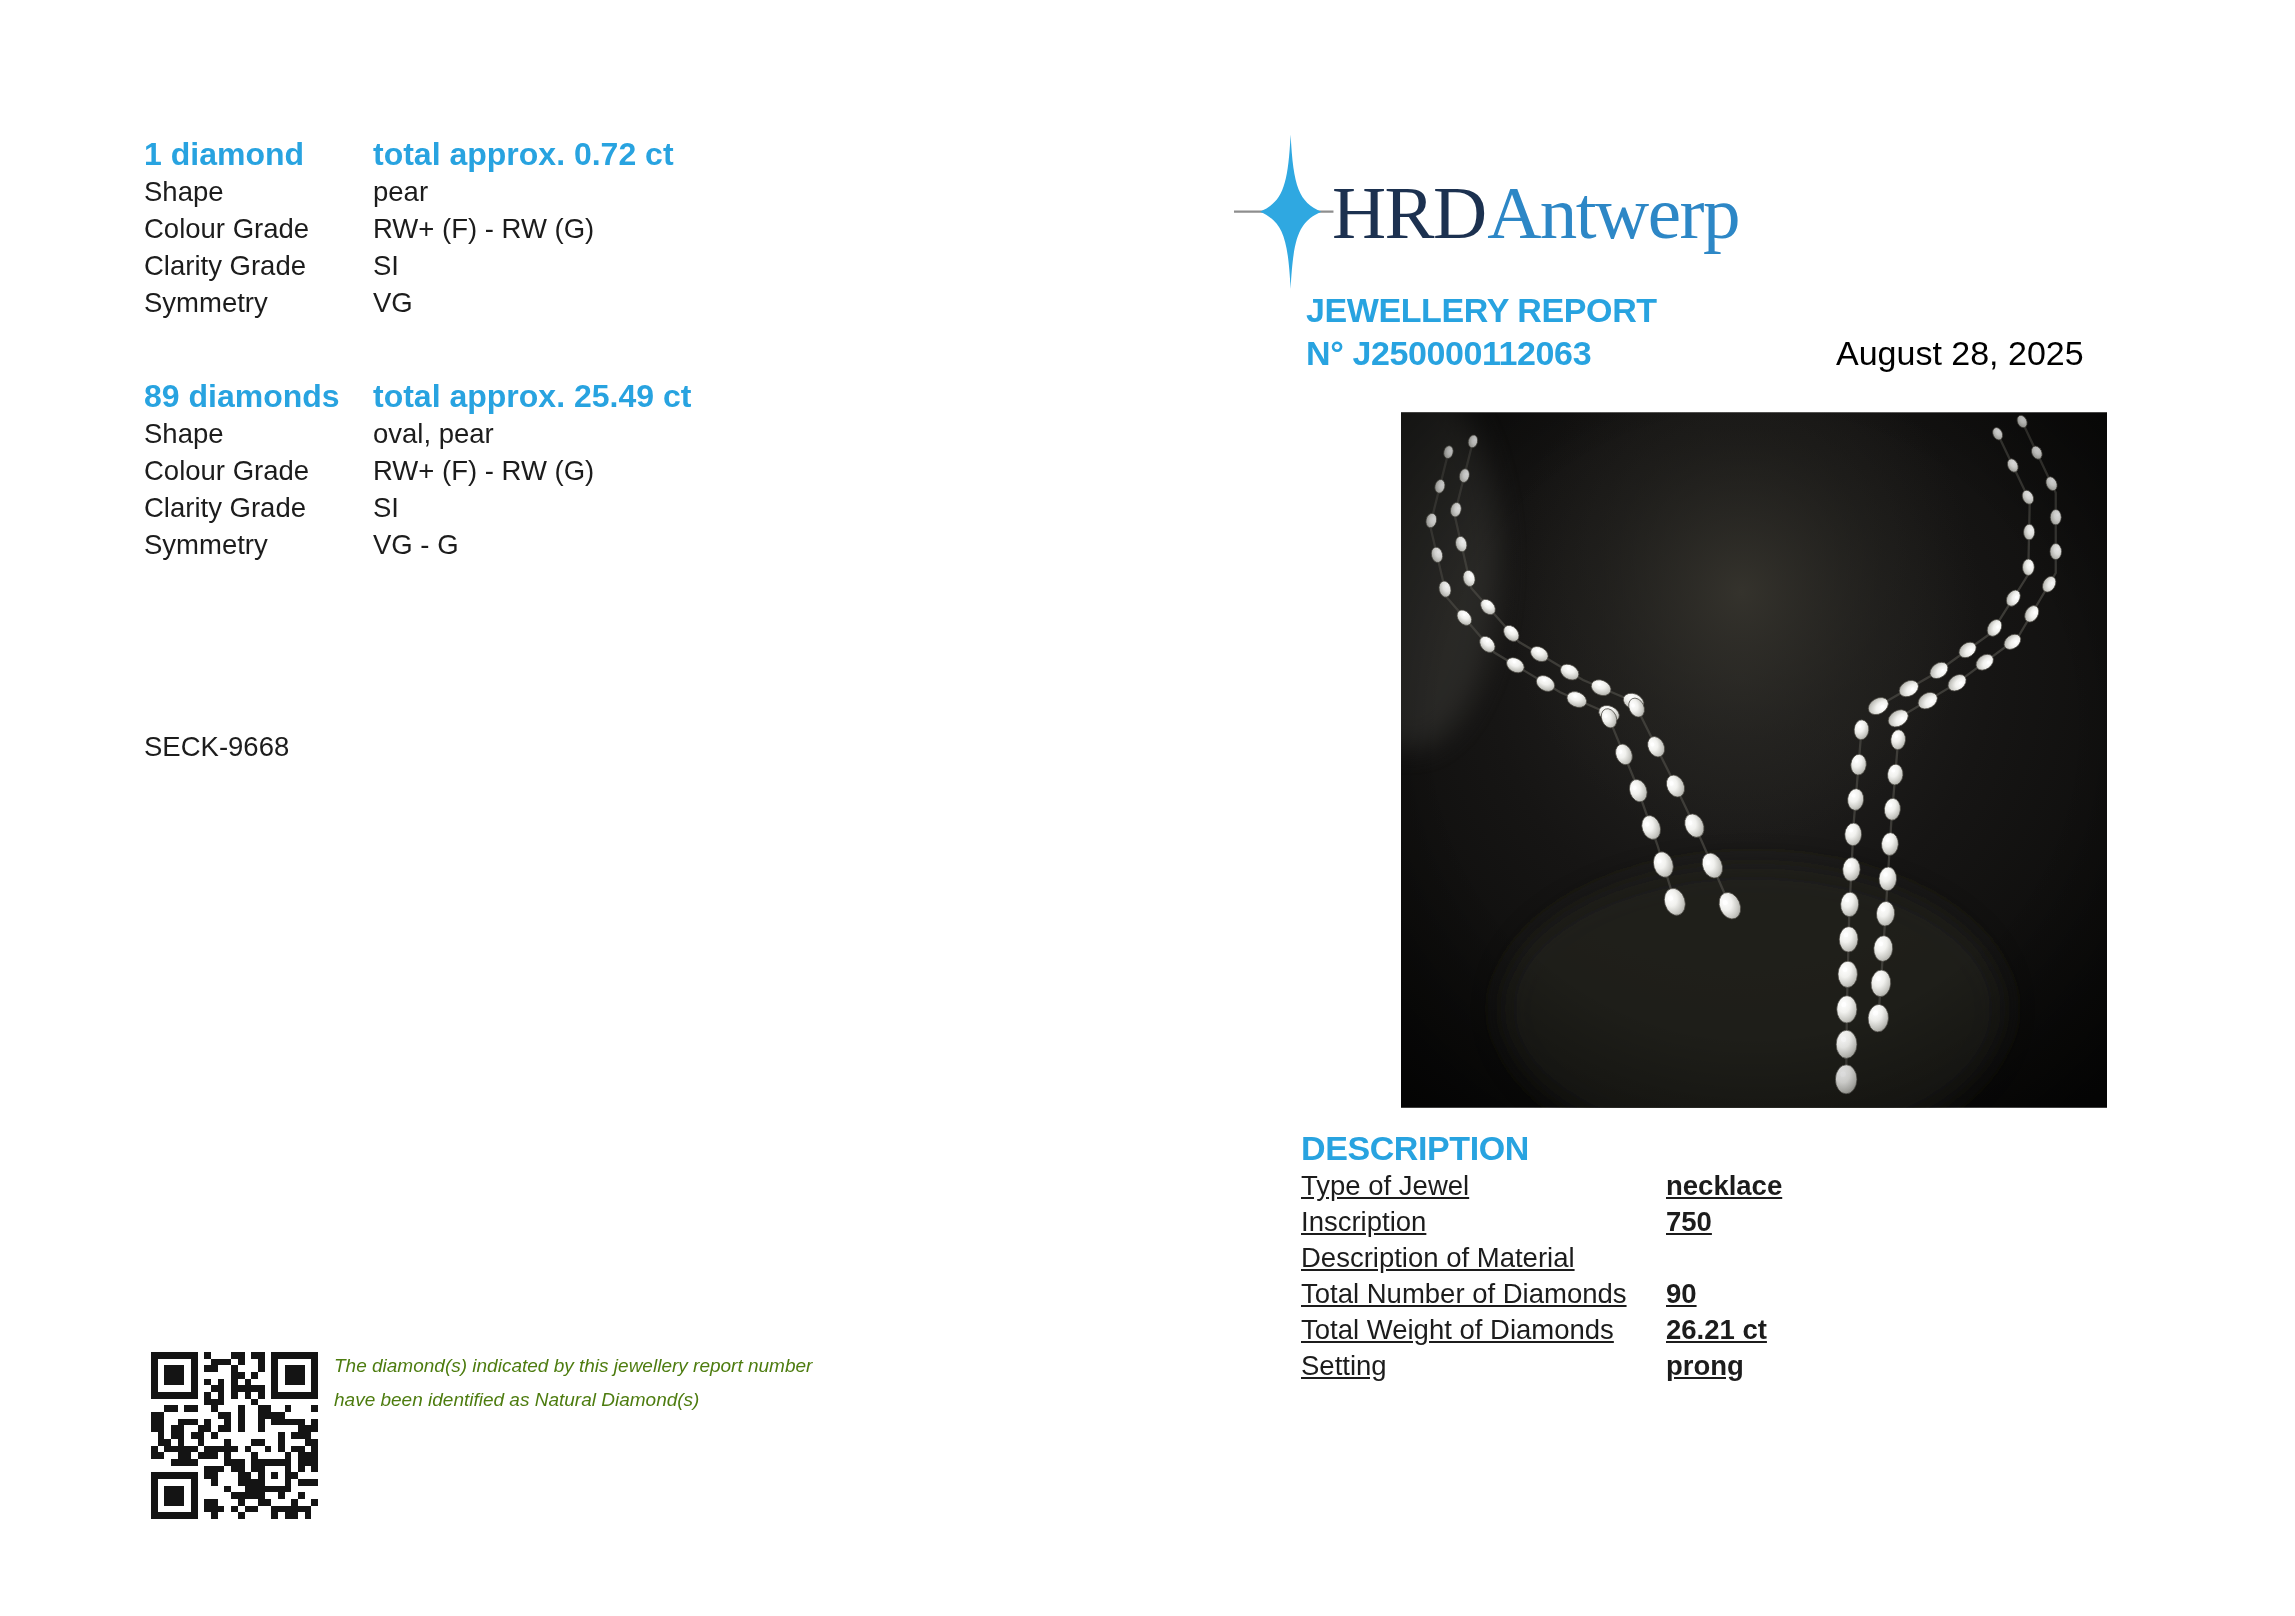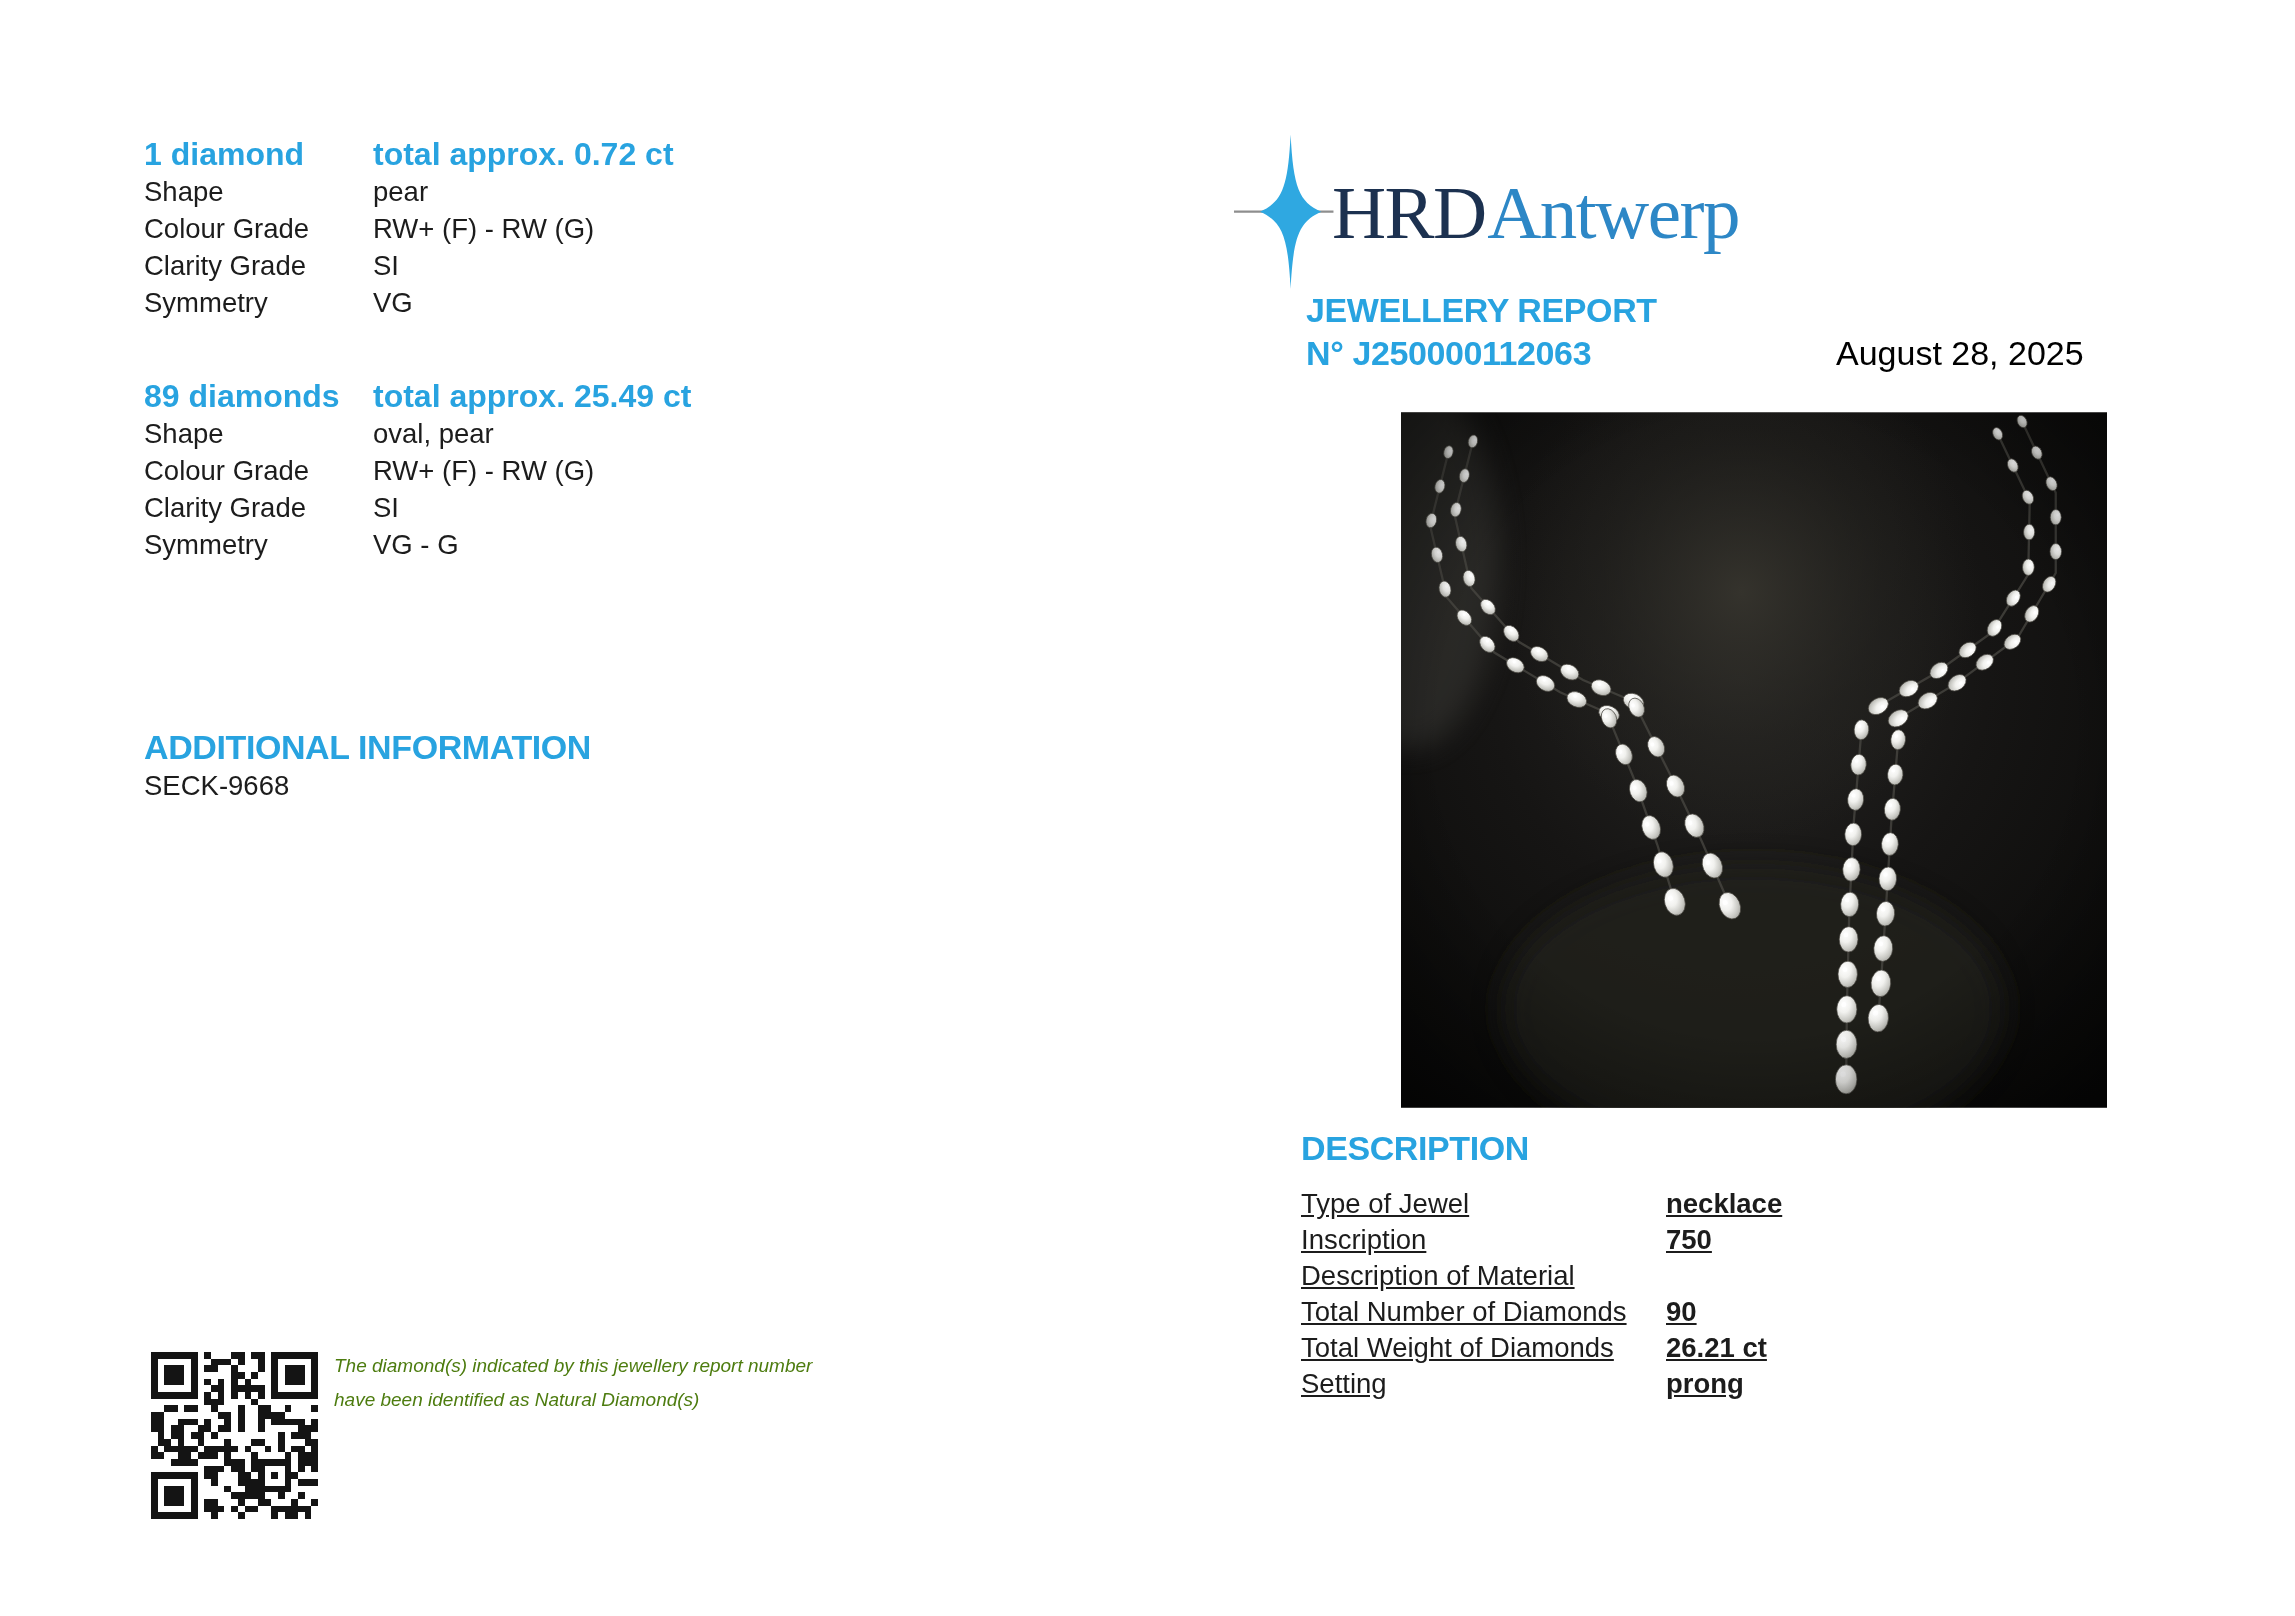--- a/index.html
+++ b/index.html
@@ -98,21 +98,20 @@
     <span class="lbl">Clarity Grade</span>
     <span class="val">SI</span>
   </div>
   <div class="row">
     <span class="lbl">Symmetry</span>
     <span class="val">VG - G</span>
   </div>
 </section>
 
 <section class="abs" style="left:144px;top:728px;">
-  <div class="h1">ADDITIONAL INFORMATION</div>
   <div style="font-size:27.5px;line-height:38px;">SECK-9668</div>
 </section>
 
 <div class="abs qr">
   <svg viewBox="0 0 25 25" shape-rendering="crispEdges">
     <g id="qr-modules">
         <rect x="0" y="0" width="1" height="1"></rect>
         <rect x="1" y="0" width="1" height="1"></rect>
         <rect x="2" y="0" width="1" height="1"></rect>
         <rect x="3" y="0" width="1" height="1"></rect>
@@ -795,21 +794,21 @@
         <g transform="translate(624.0 792.0) rotate(4.2)">
           <ellipse rx="13.3" ry="18.0" fill="url(#stoneGrad)" stroke="rgba(70,68,62,0.9)" stroke-width="1"></ellipse>
           <circle cx="-4.0" cy="-6.3" r="3.3" fill="#ffffff" opacity="0.9"></circle>
         </g>
       </g>
     <rect width="923" height="909" fill="url(#vig)"></rect>
   </svg>
 </div>
 
 <section class="abs" style="left:1301px;top:1129px;">
-  <div class="h1" style="margin-bottom:18px;">DESCRIPTION</div>
+  <div class="h1" style="margin-bottom:0;">DESCRIPTION</div>
   <div class="desc">
     <div class="row">
       <span class="lbl">Type of Jewel</span>
       <span class="val">necklace</span>
     </div>
     <div class="row">
       <span class="lbl">Inscription</span>
       <span class="val">750</span>
     </div>
     <div class="row">

